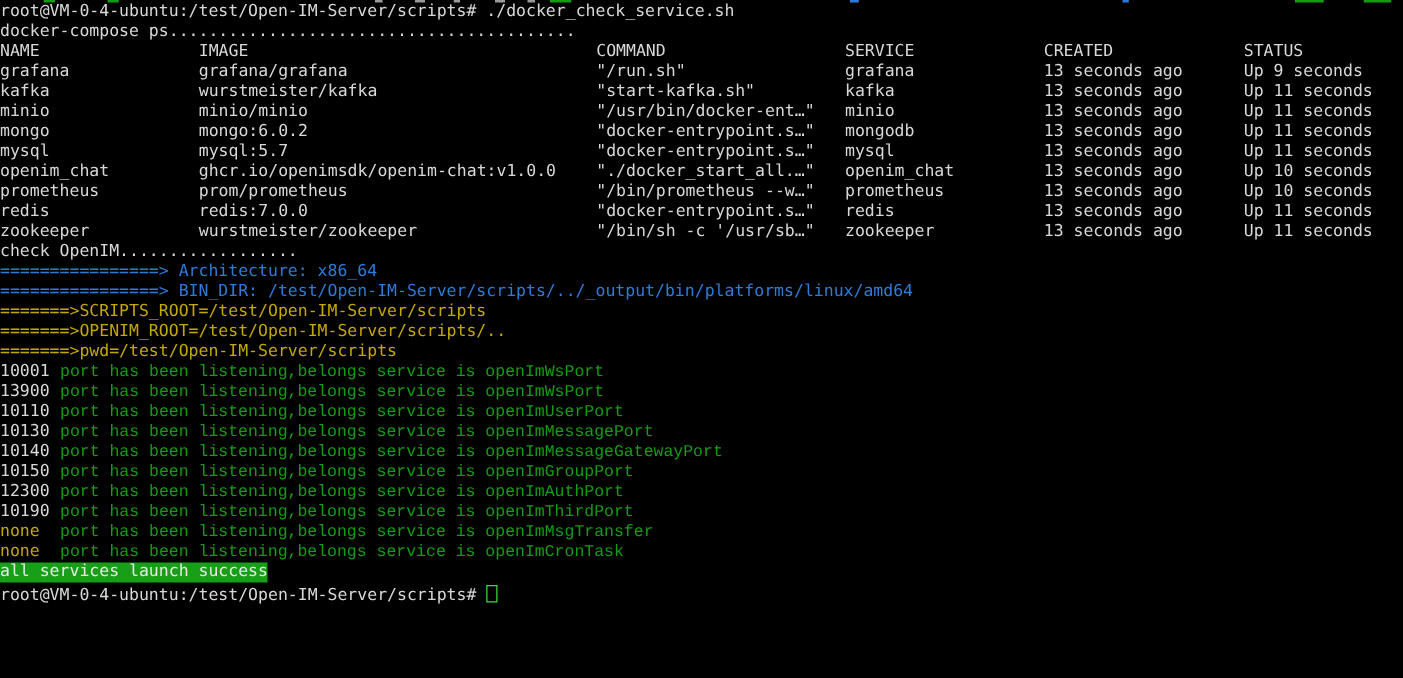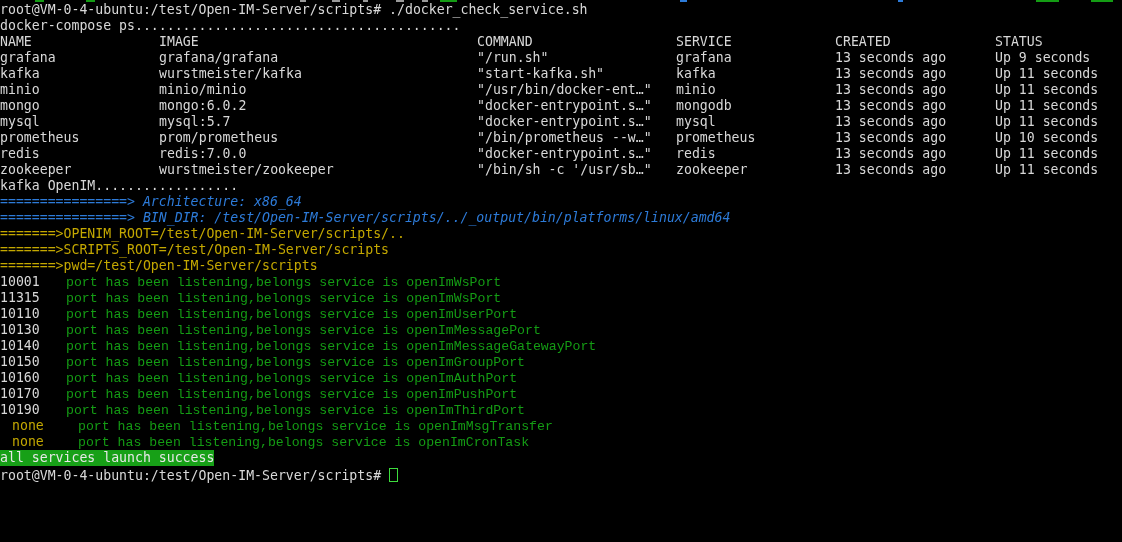--- a/index.html
+++ b/index.html
@@ -10,27 +10,27 @@
     color:var(--foreground);
     font-family:"DejaVu Sans Mono","Liberation Mono",monospace;
     font-size:13.2px;
     line-height:16px;
     overflow:hidden;
     box-sizing:border-box;
     padding-top:2px;
     cursor:text;
   }
   .line{height:16px;white-space:pre;}
-  .blue{color:var(--blue);font-style:italic;}
+  .blue{color:var(--blue);}
   .yellow{color:var(--yellow);}
   .green{color:var(--green);font-family:Liberation Mono, monospace;}
   .cell{display:inline-block;white-space:pre;vertical-align:top;}
   .c0{width:159px}.c1{width:318px}.c2{width:199px}.c3{width:159px}.c4{width:160px}.c5{width:auto}
-  .port{display:inline-block;width:66px;white-space:pre;color:var(--foreground);}
-  .port.none{color:var(--yellow);padding-left:12px;}
+  .port{display:inline-block;width:48px;white-space:pre;color:var(--foreground);}
+  .port.none{color:var(--yellow);}
   .success{background:var(--success_bg);color:var(--success_fg);display:inline-block;}
   .cursor{
     display:inline-block;width:7px;height:12px;
     border:1px solid var(--cursor);
     transform:translateY(2px);
   }
   .artifact{position:absolute;top:0;display:block;}
 </style>
 </head>
 <body>
@@ -55,46 +55,46 @@
   <div class="line">docker-compose ps.........................................</div>
 
   <div>
     <div class="line" id="ps-header"><span class="cell c0">NAME</span><span class="cell c1">IMAGE</span><span class="cell c2">COMMAND</span><span class="cell c3">SERVICE</span><span class="cell c4">CREATED</span><span class="cell c5">STATUS</span></div>
     <div id="ps-body">
         <div class="line"><span class="cell c0">grafana</span><span class="cell c1">grafana/grafana</span><span class="cell c2">"/run.sh"</span><span class="cell c3">grafana</span><span class="cell c4">13 seconds ago</span><span class="cell c5">Up 9 seconds</span></div>
         <div class="line"><span class="cell c0">kafka</span><span class="cell c1">wurstmeister/kafka</span><span class="cell c2">"start-kafka.sh"</span><span class="cell c3">kafka</span><span class="cell c4">13 seconds ago</span><span class="cell c5">Up 11 seconds</span></div>
         <div class="line"><span class="cell c0">minio</span><span class="cell c1">minio/minio</span><span class="cell c2">"/usr/bin/docker-ent…"</span><span class="cell c3">minio</span><span class="cell c4">13 seconds ago</span><span class="cell c5">Up 11 seconds</span></div>
         <div class="line"><span class="cell c0">mongo</span><span class="cell c1">mongo:6.0.2</span><span class="cell c2">"docker-entrypoint.s…"</span><span class="cell c3">mongodb</span><span class="cell c4">13 seconds ago</span><span class="cell c5">Up 11 seconds</span></div>
         <div class="line"><span class="cell c0">mysql</span><span class="cell c1">mysql:5.7</span><span class="cell c2">"docker-entrypoint.s…"</span><span class="cell c3">mysql</span><span class="cell c4">13 seconds ago</span><span class="cell c5">Up 11 seconds</span></div>
+        <div class="line"><span class="cell c0">openim_chat</span><span class="cell c1">ghcr.io/openimsdk/openim-chat:v1.0.0</span><span class="cell c2">"./docker_start_all.…"</span><span class="cell c3">openim_chat</span><span class="cell c4">13 seconds ago</span><span class="cell c5">Up 10 seconds</span></div>
         <div class="line"><span class="cell c0">prometheus</span><span class="cell c1">prom/prometheus</span><span class="cell c2">"/bin/prometheus --w…"</span><span class="cell c3">prometheus</span><span class="cell c4">13 seconds ago</span><span class="cell c5">Up 10 seconds</span></div>
         <div class="line"><span class="cell c0">redis</span><span class="cell c1">redis:7.0.0</span><span class="cell c2">"docker-entrypoint.s…"</span><span class="cell c3">redis</span><span class="cell c4">13 seconds ago</span><span class="cell c5">Up 11 seconds</span></div>
         <div class="line"><span class="cell c0">zookeeper</span><span class="cell c1">wurstmeister/zookeeper</span><span class="cell c2">"/bin/sh -c '/usr/sb…"</span><span class="cell c3">zookeeper</span><span class="cell c4">13 seconds ago</span><span class="cell c5">Up 11 seconds</span></div>
       </div>
   </div>
 
-  <div class="line">kafka OpenIM..................</div>
+  <div class="line">check OpenIM..................</div>
 
   <div id="info-lines">
       <div class="line blue">================&gt; Architecture: x86_64</div>
       <div class="line blue">================&gt; BIN_DIR: /test/Open-IM-Server/scripts/../_output/bin/platforms/linux/amd64</div>
     </div>
   <div id="env-lines">
+      <div class="line yellow">=======&gt;SCRIPTS_ROOT=/test/Open-IM-Server/scripts</div>
       <div class="line yellow">=======&gt;OPENIM_ROOT=/test/Open-IM-Server/scripts/..</div>
-      <div class="line yellow">=======&gt;SCRIPTS_ROOT=/test/Open-IM-Server/scripts</div>
       <div class="line yellow">=======&gt;pwd=/test/Open-IM-Server/scripts</div>
     </div>
   <div id="port-lines">
       <div class="line"><span class="port">10001</span><span class="green">port has been listening,belongs service is openImWsPort</span></div>
-      <div class="line"><span class="port">11315</span><span class="green">port has been listening,belongs service is openImWsPort</span></div>
+      <div class="line"><span class="port">13900</span><span class="green">port has been listening,belongs service is openImWsPort</span></div>
       <div class="line"><span class="port">10110</span><span class="green">port has been listening,belongs service is openImUserPort</span></div>
       <div class="line"><span class="port">10130</span><span class="green">port has been listening,belongs service is openImMessagePort</span></div>
       <div class="line"><span class="port">10140</span><span class="green">port has been listening,belongs service is openImMessageGatewayPort</span></div>
       <div class="line"><span class="port">10150</span><span class="green">port has been listening,belongs service is openImGroupPort</span></div>
-      <div class="line"><span class="port">10160</span><span class="green">port has been listening,belongs service is openImAuthPort</span></div>
-      <div class="line"><span class="port">10170</span><span class="green">port has been listening,belongs service is openImPushPort</span></div>
+      <div class="line"><span class="port">12300</span><span class="green">port has been listening,belongs service is openImAuthPort</span></div>
       <div class="line"><span class="port">10190</span><span class="green">port has been listening,belongs service is openImThirdPort</span></div>
       <div class="line"><span class="port none">none</span><span class="green">port has been listening,belongs service is openImMsgTransfer</span></div>
       <div class="line"><span class="port none">none</span><span class="green">port has been listening,belongs service is openImCronTask</span></div>
     </div>
 
   <div class="line"><span class="success">all services launch success</span></div>
 
   <div class="line"><span>root@VM-0-4-ubuntu:/test/Open-IM-Server/scripts#</span><span> </span><span class="cursor"></span></div>
 
 </div>

